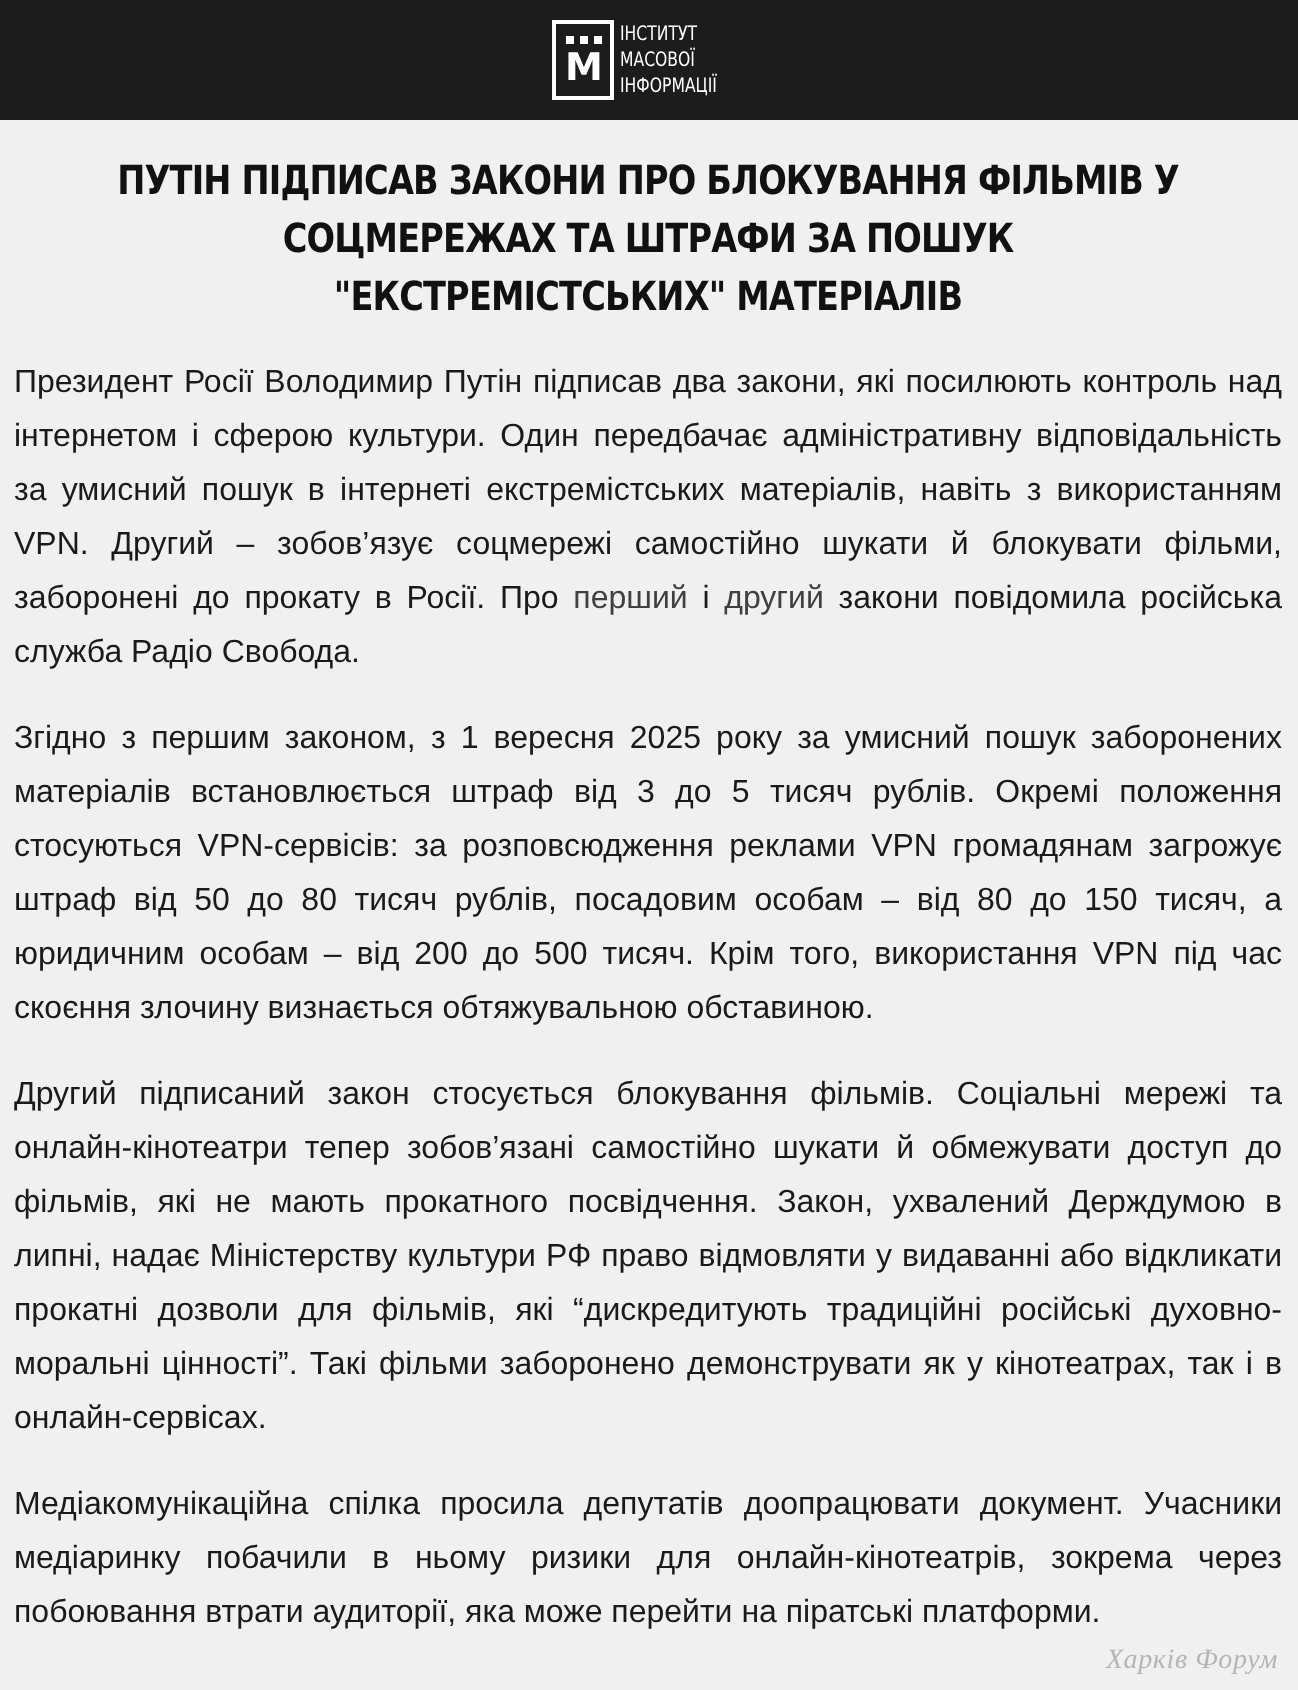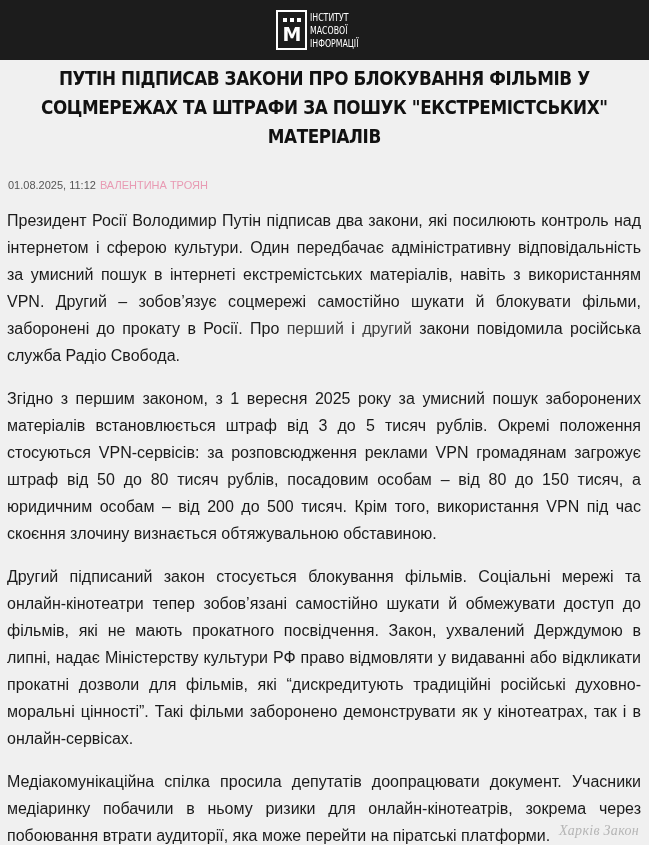--- a/index.html
+++ b/index.html
@@ -71,21 +71,21 @@
       line-height: 13px;
       transform: scaleX(0.78);
       transform-origin: left center;
       letter-spacing: 0;
       border-left: 0;
     }
     .logo-text div {
       white-space: nowrap;
     }
     .article-title {
-      margin: 0;
+      margin: 12px;
       padding: 4px 36px 0 36px;
       text-align: center;
       font-family: "DejaVu Sans", sans-serif;
       font-weight: bold;
       font-size: 20px;
       line-height: 29px;
       text-transform: uppercase;
       color: #111111;
       letter-spacing: -0.5px;
     }
@@ -158,26 +158,22 @@
       <div>ІНФОРМАЦІЇ</div>
     </div>
   </a>
 </header>
 
 <main>
   <h1 class="article-title">
     <span class="title-inner">Путін підписав закони про блокування фільмів у соцмережах та штрафи за пошук "екстремістських" матеріалів</span>
   </h1>
 
-  <div class="meta">
-    <span class="meta-date">01.08.2025, 11:12</span>
-    <a class="meta-author">ВАЛЕНТИНА ТРОЯН</a>
-  </div>
 
   <div class="content">
     <p><span>Президент Росії Володимир Путін підписав два закони, які посилюють контроль над інтернетом і сферою культури. Один передбачає адміністративну відповідальність за умисний пошук в інтернеті екстремістських матеріалів, навіть з використанням VPN. Другий – зобов’язує соцмережі самостійно шукати й блокувати фільми, заборонені до прокату в Росії. Про </span><a>перший</a><span> і </span><a>другий</a><span> закони повідомила російська служба Радіо Свобода.</span></p>
     <p>Згідно з першим законом, з 1 вересня 2025 року за умисний пошук заборонених матеріалів встановлюється штраф від 3 до 5 тисяч рублів. Окремі положення стосуються VPN-сервісів: за розповсюдження реклами VPN громадянам загрожує штраф від 50 до 80 тисяч рублів, посадовим особам – від 80 до 150 тисяч, а юридичним особам – від 200 до 500 тисяч. Крім того, використання VPN під час скоєння злочину визнається обтяжувальною обставиною.</p>
     <p>Другий підписаний закон стосується блокування фільмів. Соціальні мережі та онлайн-кінотеатри тепер зобов’язані самостійно шукати й обмежувати доступ до фільмів, які не мають прокатного посвідчення. Закон, ухвалений Держдумою в липні, надає Міністерству культури РФ право відмовляти у видаванні або відкликати прокатні дозволи для фільмів, які “дискредитують традиційні російські духовно-моральні цінності”. Такі фільми заборонено демонструвати як у кінотеатрах, так і в онлайн-сервісах.</p>
     <p>Медіакомунікаційна спілка просила депутатів доопрацювати документ. Учасники медіаринку побачили в ньому ризики для онлайн-кінотеатрів, зокрема через побоювання втрати аудиторії, яка може перейти на піратські платформи.</p>
   </div>
 </main>
 
-<div class="watermark">Харків Закон</div>
+<div class="watermark">Харків Форум</div>
 
 </body></html>

